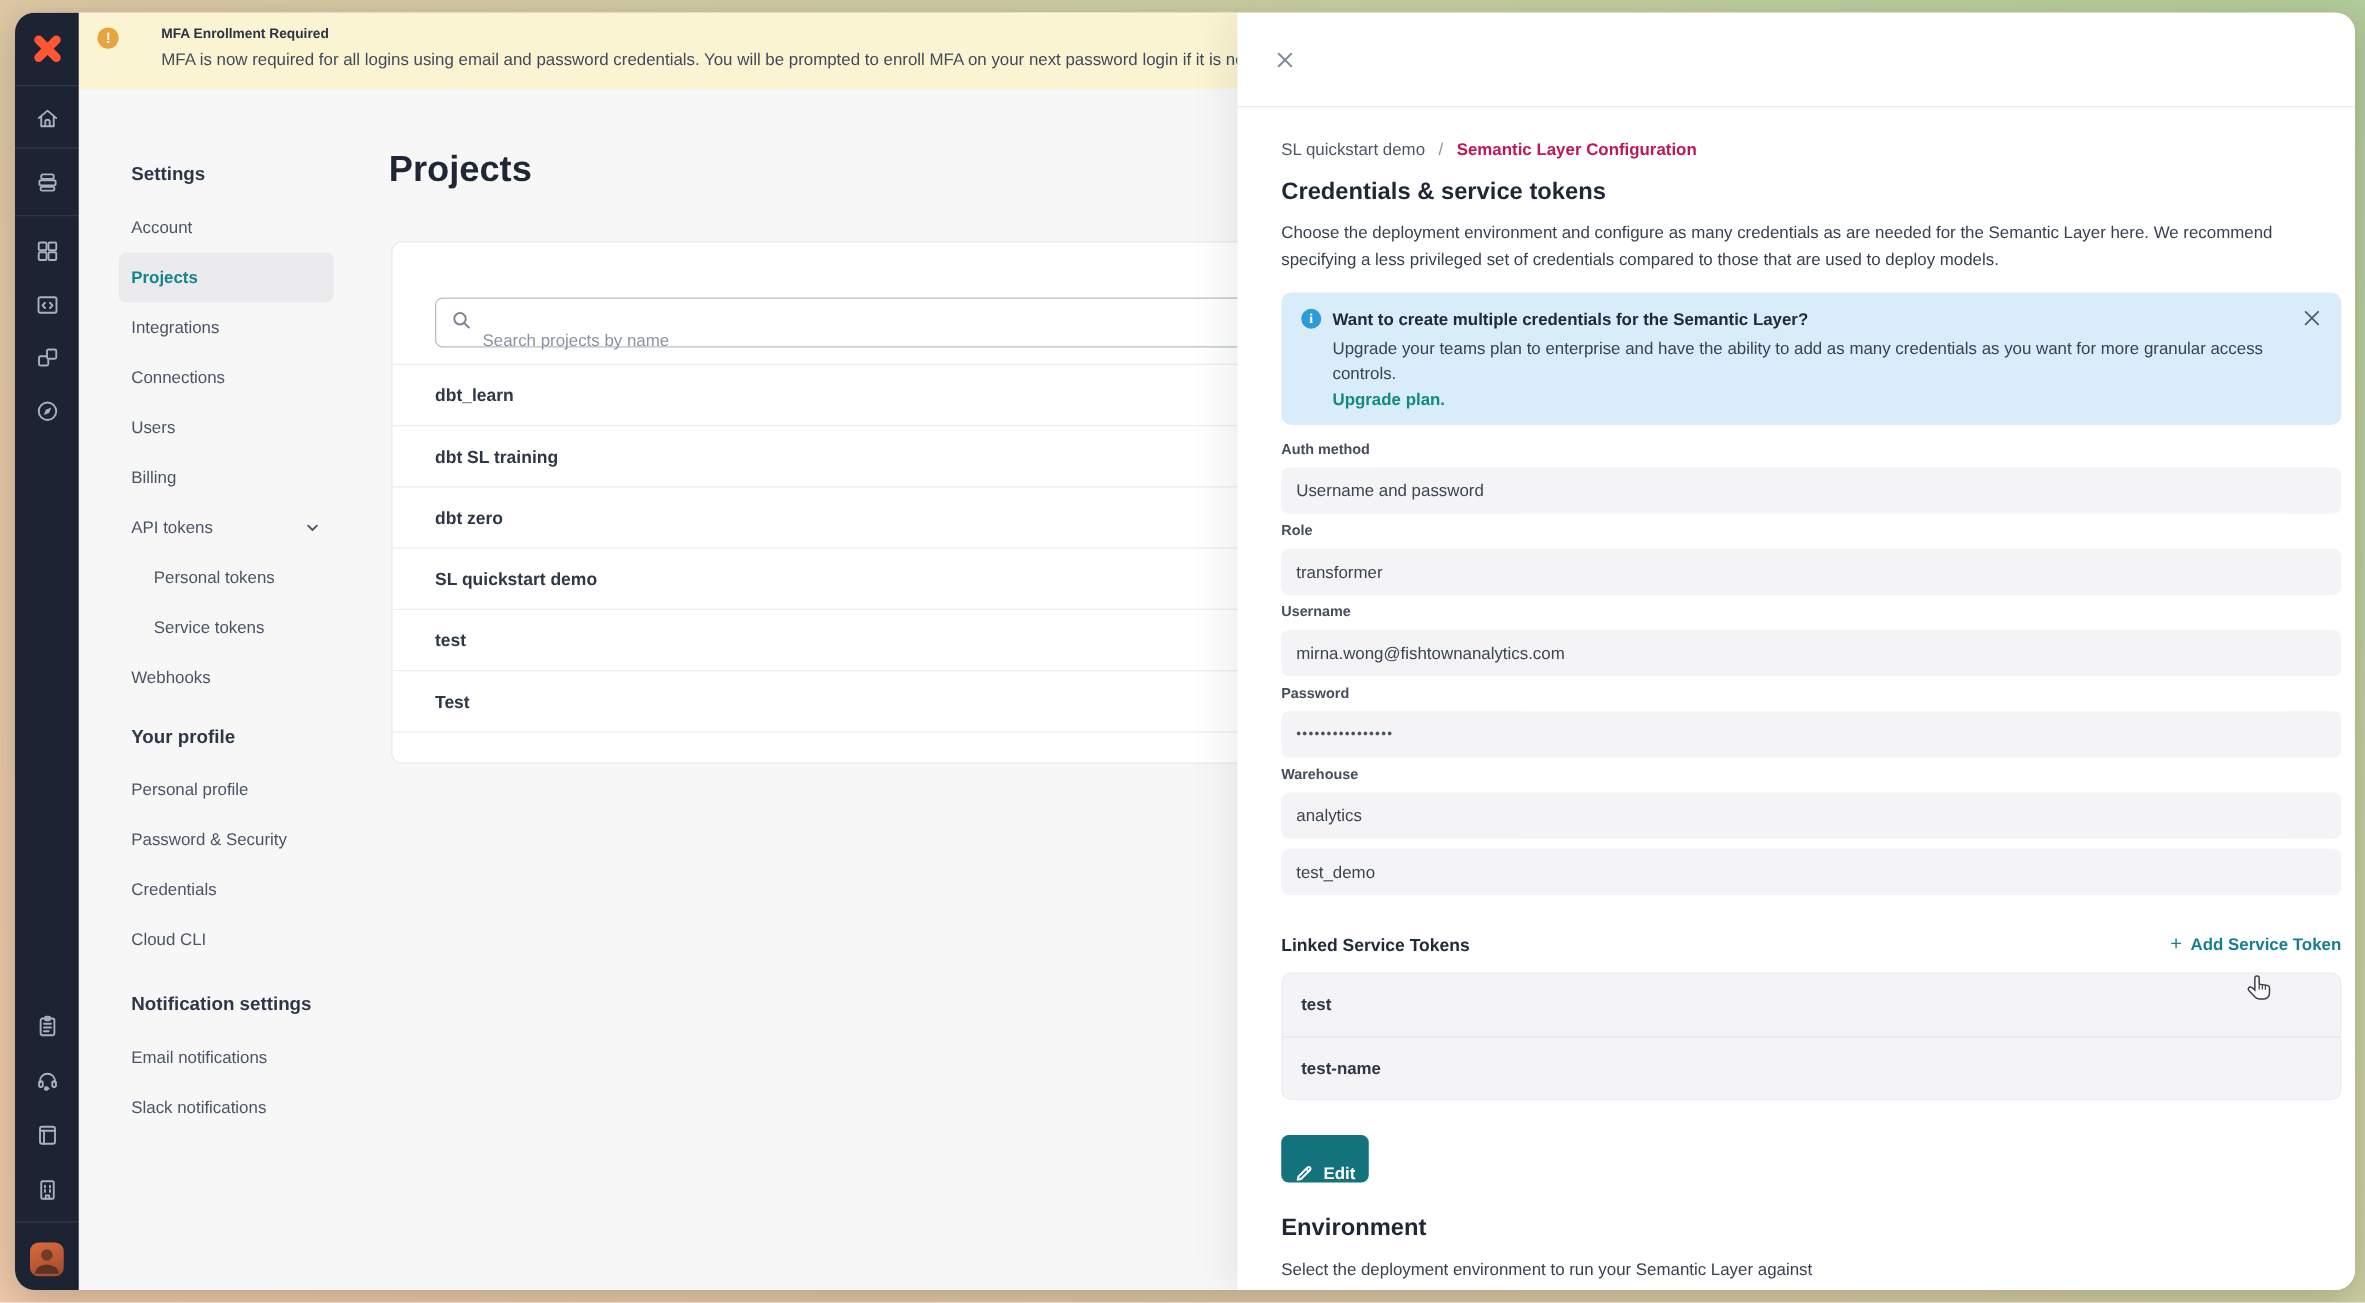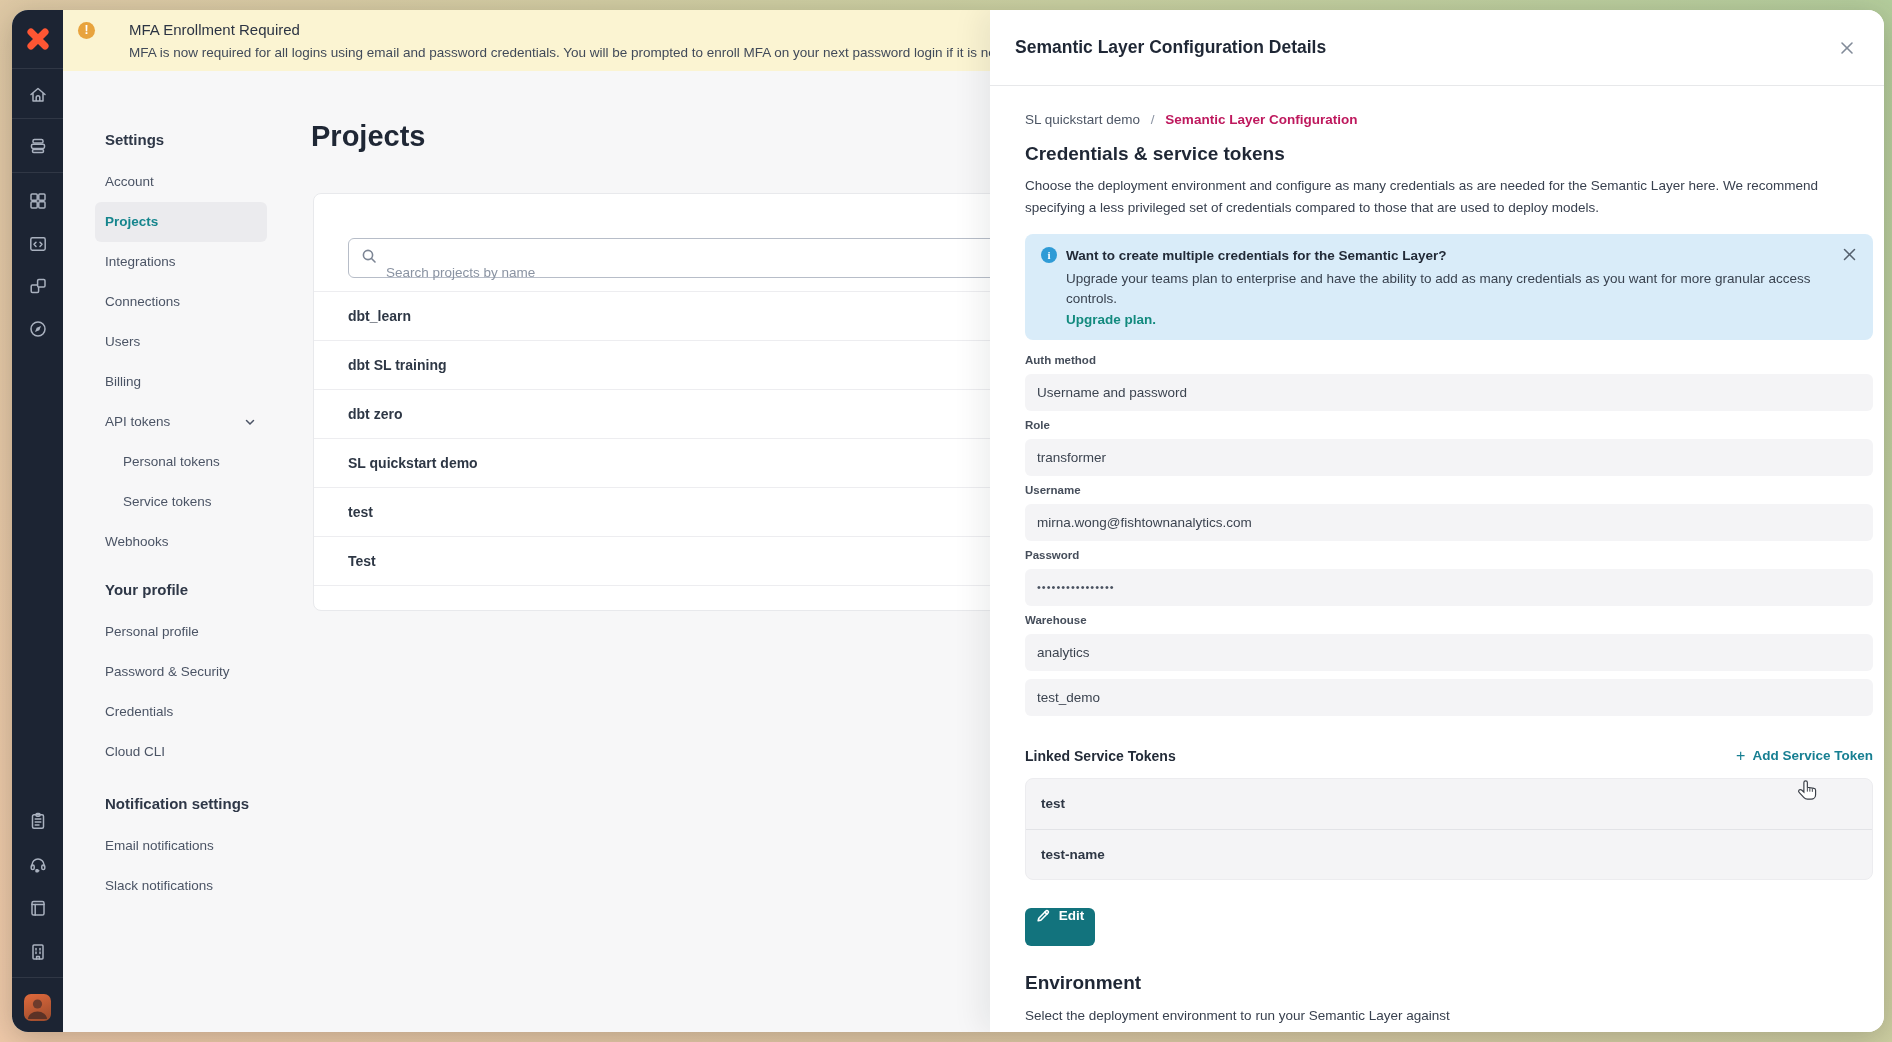--- a/index.html
+++ b/index.html
@@ -19,21 +19,21 @@
   .rail .sep { position:absolute; left:0; width:51px; height:1px; background:rgba(255,255,255,.09); }
   .rail-icon { position:absolute; left:12px; width:27px; height:27px; display:flex; align-items:center; justify-content:center; cursor:pointer; }
   .rail-icon svg { stroke:#a9b1bf; fill:none; stroke-width:1.5; stroke-linecap:round; stroke-linejoin:round; }
   .logo-box { position:absolute; left:11px; top:14px; width:30px; height:30px; }
   .avatar { position:absolute; left:12px; top:984px; width:27px; height:27px; border-radius:7px; overflow:hidden;
             background:linear-gradient(160deg,#e06a3c,#9a4a2c); cursor:pointer; }
   
   .mfa-banner { position:absolute; left:51px; top:0; width:927px; height:61px; background:#fbf4d2; z-index:2; padding:11px 0 0 66px; }
   .mfa-warn { position:absolute; left:15px; top:12px; width:17px; height:17px; border-radius:50%; background:#e8a33d;
               color:#fff; font-size:12px; font-weight:bold; text-align:center; line-height:17px; }
-  .mfa-title { font-size:15px; font-weight:400; color:#2c3443; }
+  .mfa-title { font-size:11px; font-weight:700; color:#2c3443; }
   .mfa-msg { margin-top:7px; font-size:13.5px; color:#414a59; white-space:nowrap; overflow:hidden; }
   
   .nav { position:absolute; left:83px; top:118px; width:172px; z-index:1; }
   .nav-header { height:28px; line-height:24px; font-size:15px; font-weight:700; color:#2e3747; padding-left:10px; margin-bottom:6px; }
   .nav-item { height:40px; line-height:40px; font-size:13.5px; color:#4b5465; padding-left:10px; border-radius:6px; cursor:pointer;
               display:flex; align-items:center; justify-content:space-between; }
   .nav-item.active { background:#ebebee; color:#15858d; font-weight:700; }
   .nav-item.sub { padding-left:28px; }
   .nav-item .chev { margin-right:10px; display:flex; }
   .nav-gap1 { height:16px; } .nav-gap2 { height:20px; }
@@ -78,21 +78,21 @@
           padding-left:12px; font-size:13.5px; color:#3c4450; }
   .fbox.pw { font-size:11px; letter-spacing:1px; color:#4a5260; }
   .tokens-head { margin-top:30px; width:848px; height:20px; display:flex; align-items:center; justify-content:space-between; }
   .tokens-title { font-size:14px; font-weight:700; color:#232b38; }
   .add-token { font-size:13.5px; font-weight:700; color:#177f92; cursor:pointer; display:flex; align-items:center; gap:7px; }
   .add-token .plus { font-weight:400; font-size:16px; }
   .token-box { margin-top:12px; width:848px; background:#f4f4f6; border:1px solid #ececef; border-radius:8px; overflow:hidden; }
   .token-row { height:50px; line-height:50px; padding-left:15px; font-size:13.5px; font-weight:700; color:#2e3745; cursor:pointer; }
   .token-row + .token-row { border-top:1px solid #e2e3e7; }
   .edit-btn { margin-top:28px; width:70px; height:38px; background:#12737d; border:none; border-radius:6px; color:#fff;
-              font-size:13.5px; font-weight:700; display:flex; align-items:flex-start; justify-content:center; gap:8px;
+              font-size:13.5px; font-weight:700; display:flex; align-items:flex-end; justify-content:center; gap:8px;
               cursor:pointer; font-family:"Liberation Sans",sans-serif; }
   .edit-btn svg { stroke:#fff; fill:none; stroke-width:1.6; stroke-linecap:round; stroke-linejoin:round; }
   .env-title { margin-top:26px; font-size:19px; font-weight:700; color:#1f2735; height:28px; }
   .env-desc { margin-top:8px; font-size:13.5px; color:#39414f; }
   
   .cursor { position:absolute; left:1795px; top:778px; z-index:50; pointer-events:none; }
 </style>
 </head>
 <body>
 
@@ -279,21 +279,20 @@
       <div class="proj-row">dbt SL training</div>
       <div class="proj-row">dbt zero</div>
       <div class="proj-row">SL quickstart demo</div>
       <div class="proj-row">test</div>
       <div class="proj-row">Test</div>
     </div>
   </div>
 
   <div class="panel">
     <div class="panel-header">
-      <div class="panel-title">Semantic Layer Configuration Details</div>
       <div class="panel-close">
         <svg width="16" height="16" viewBox="0 0 16 16">
             <line x1="3" y1="3" x2="13" y2="13"></line>
             <line x1="13" y1="3" x2="3" y2="13"></line>
           </svg>
       </div>
     </div>
     <div class="panel-body">
       <div class="crumbs">
         <span>SL quickstart demo</span>

